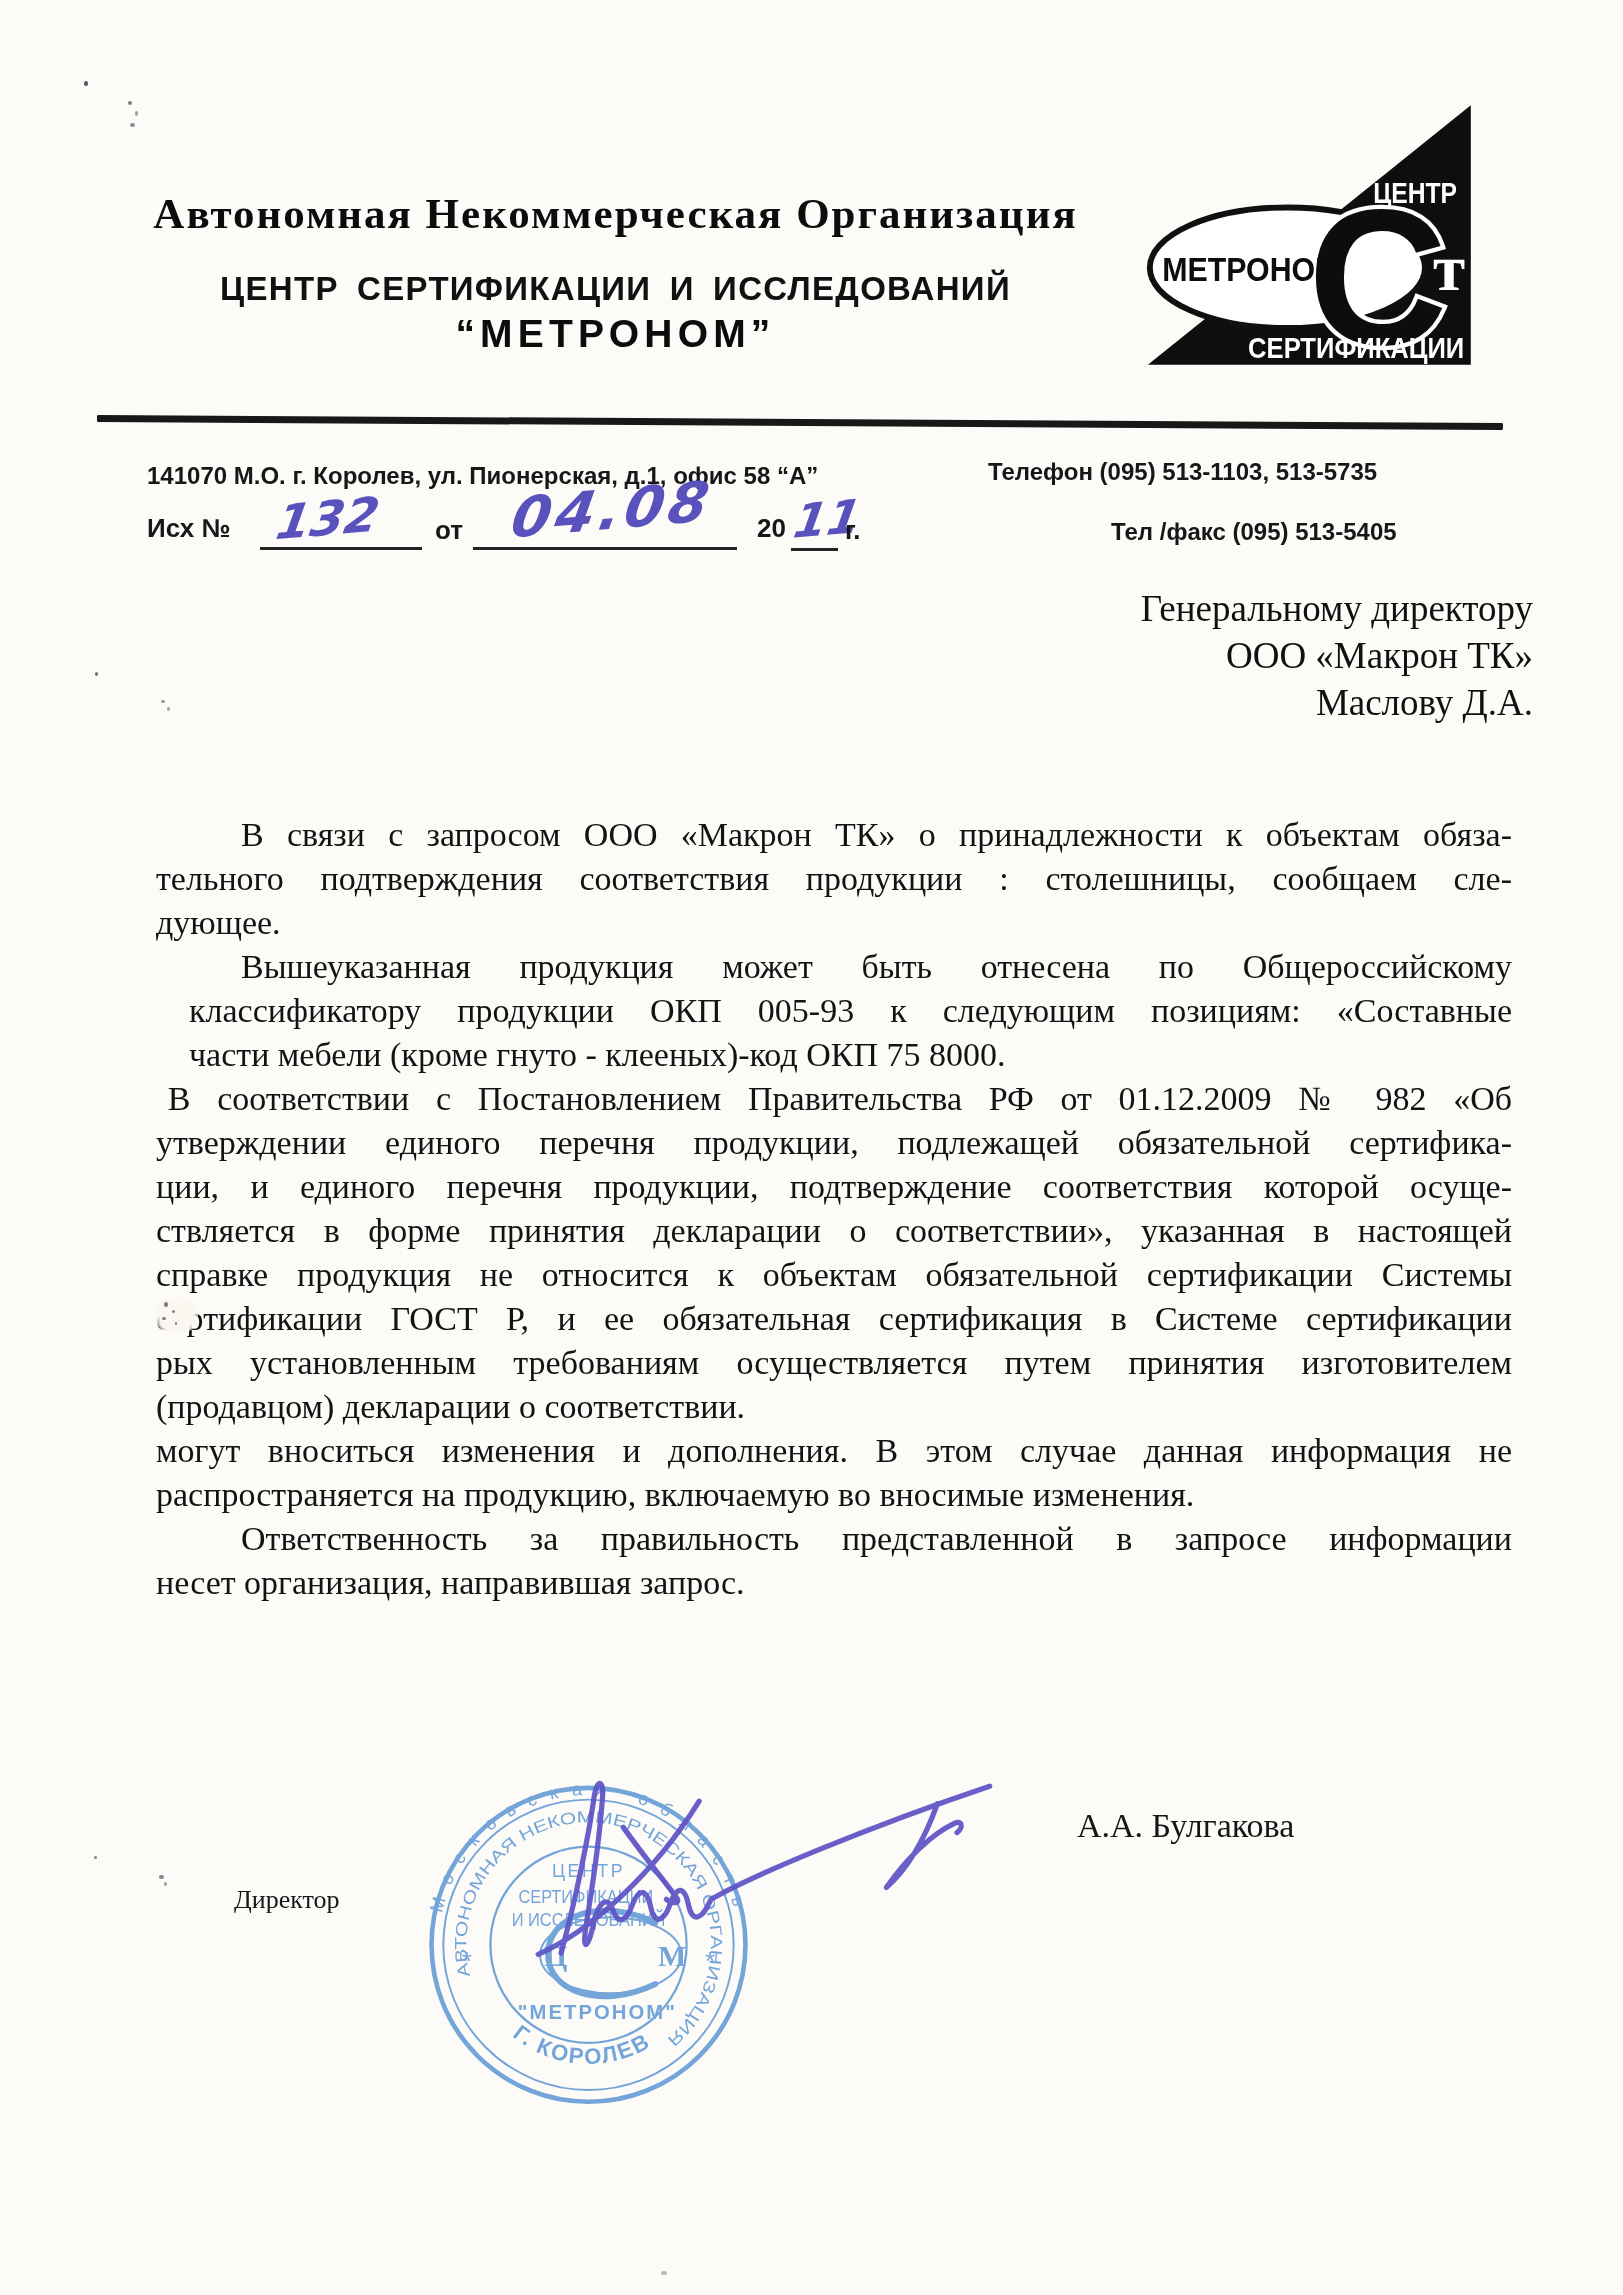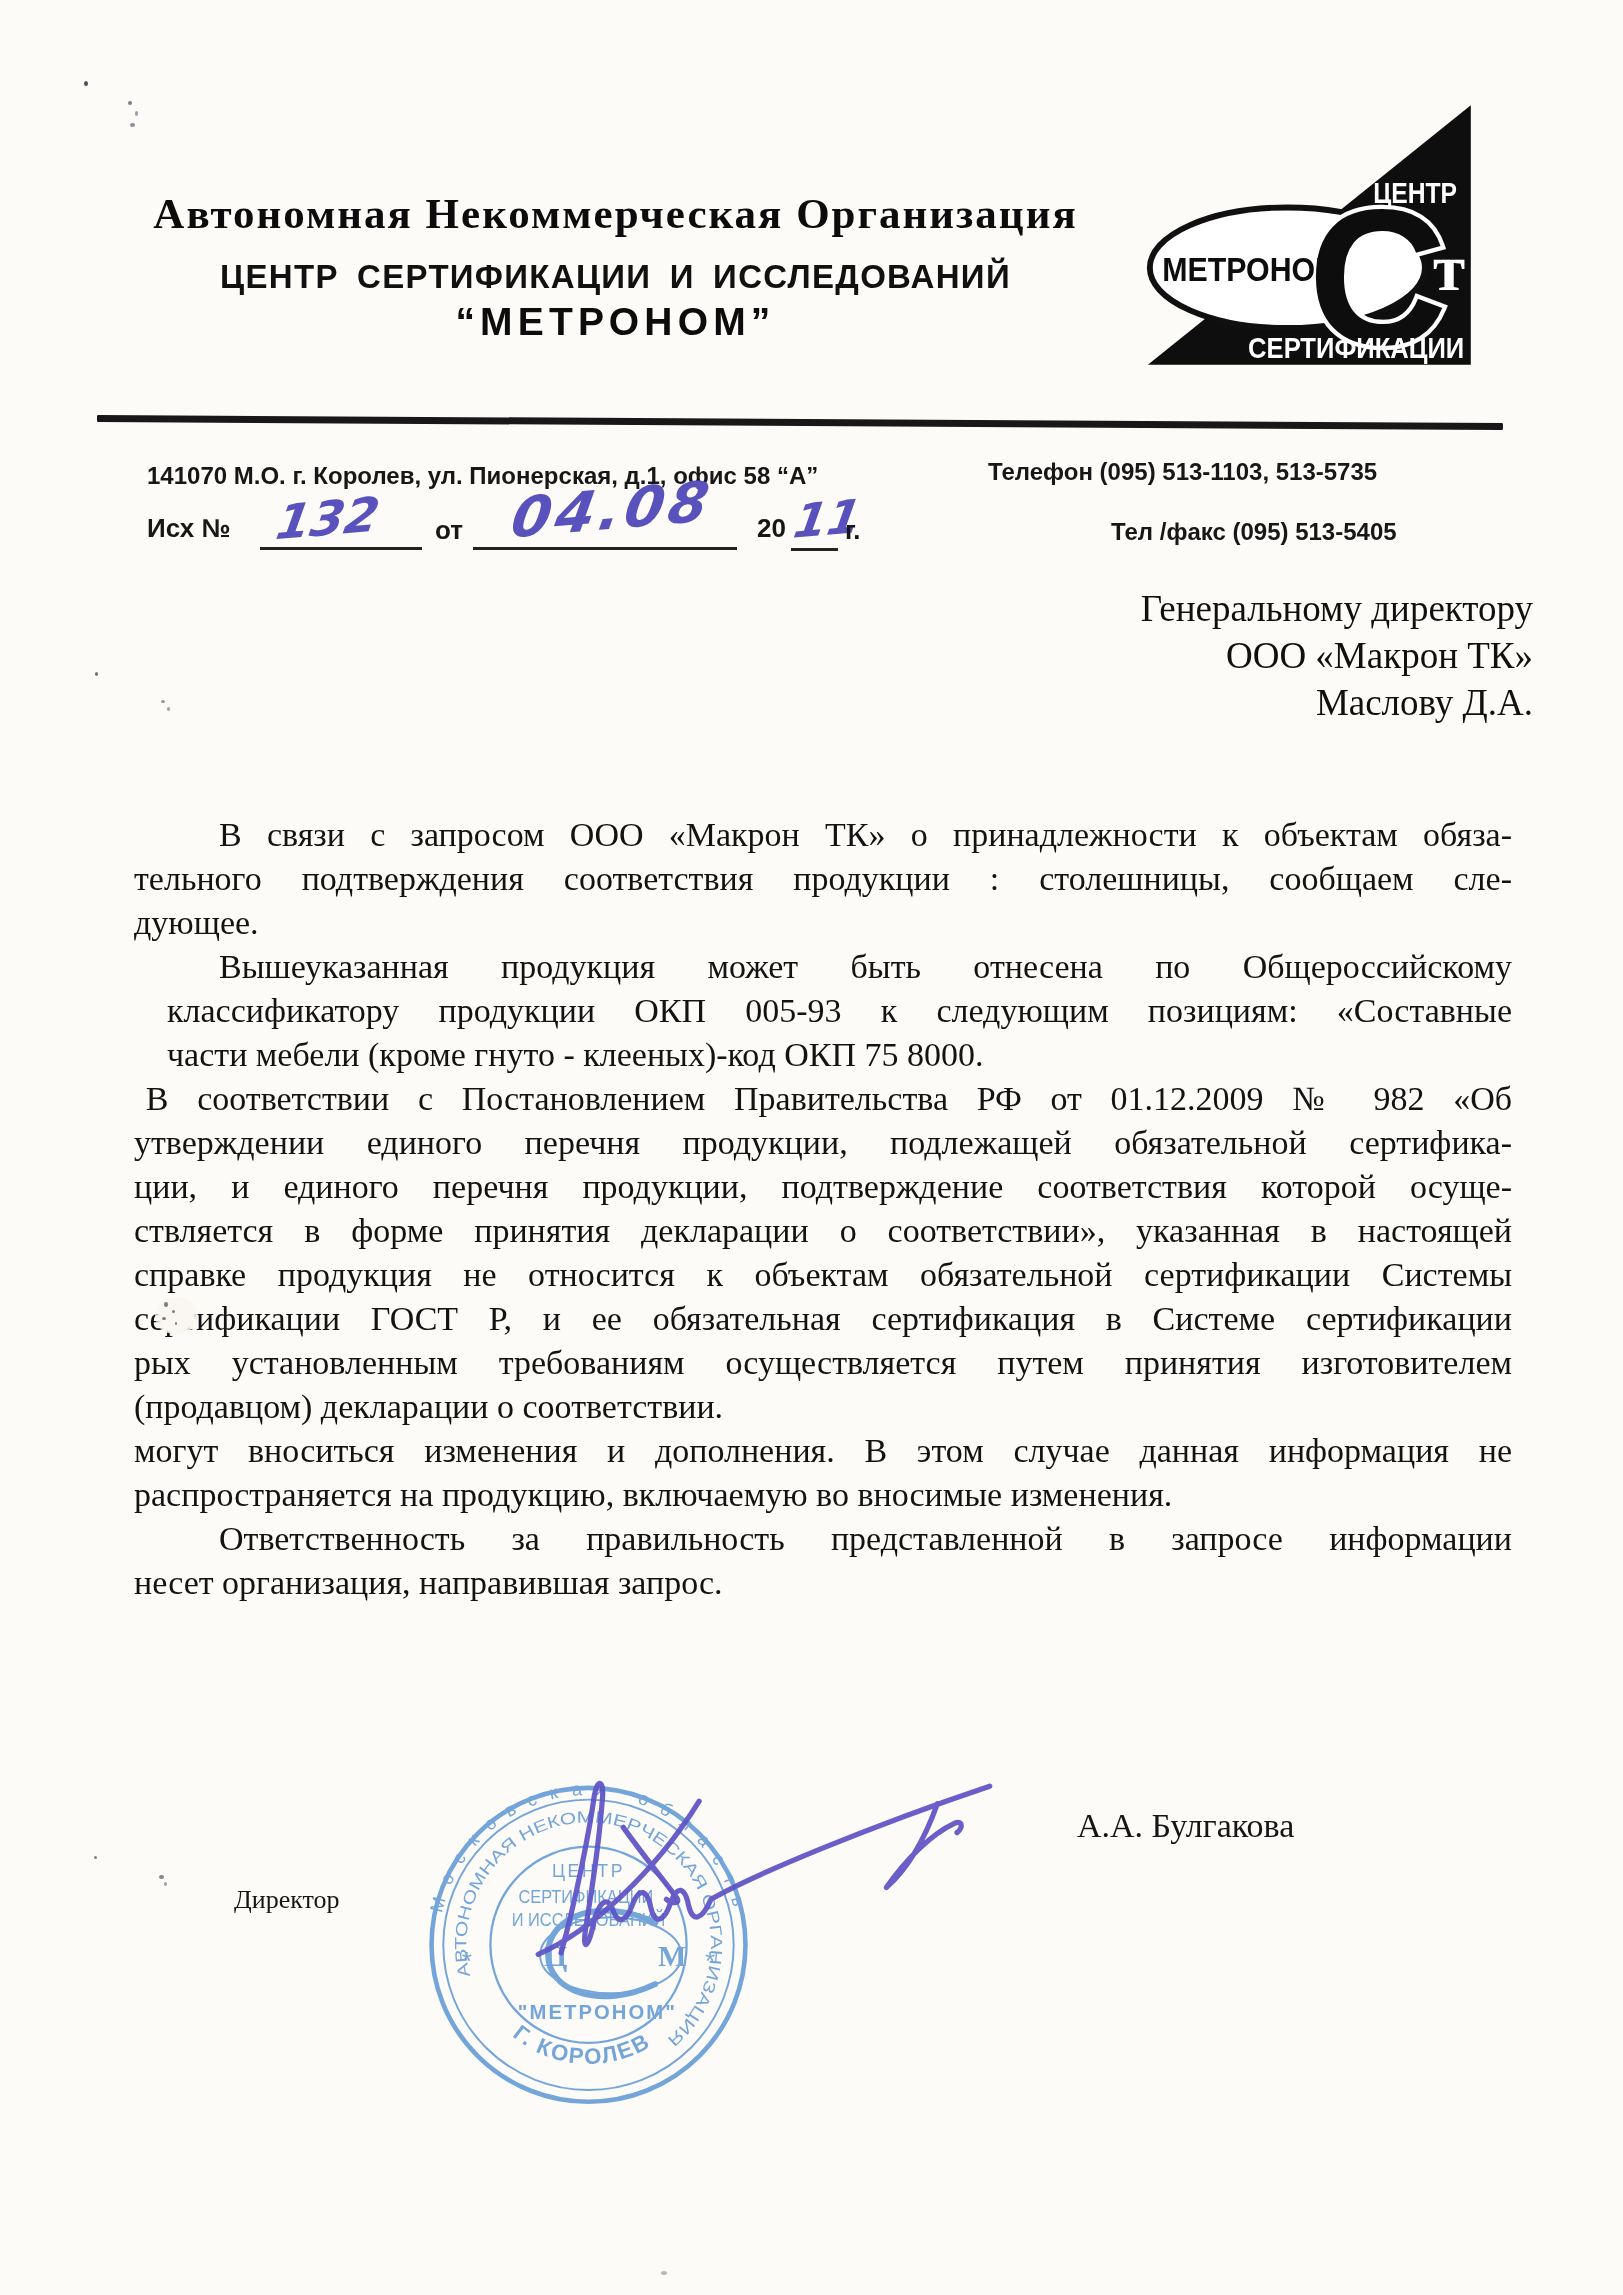--- a/index.html
+++ b/index.html
@@ -2,37 +2,37 @@
 <html style="font-size:10.5px"><head>
 <meta charset="utf-8">
 <style>
   html,body{margin:0;padding:0;background:#8a8a8a;}
   .page{position:relative;width:1623px;height:2295px;background:#fcfbf8;overflow:hidden;
         font-family:"Liberation Serif",serif;color:#161616;margin:0 auto;}
   .abs{position:absolute;}
   
   .org-block{left:105px;top:189px;width:1021px;text-align:center;}
   .org-type{font-family:"Liberation Serif",serif;font-weight:bold;font-size:43px;letter-spacing:2px;color:#0c0c0c;}
-  .org-name{font-family:"Liberation Sans",sans-serif;font-weight:bold;font-size:33px;letter-spacing:1.3px;word-spacing:7.9px;margin-top:20px;color:#111;}
+  .org-name{font-family:"Liberation Sans",sans-serif;font-weight:bold;font-size:33px;letter-spacing:1.3px;word-spacing:7.9px;margin-top:32px;color:#111;}
   .org-brand{font-family:"Liberation Sans",sans-serif;font-weight:bold;font-size:39px;letter-spacing:5.2px;margin-top:4px;color:#0c0c0c;}
   .rule{left:97px;top:415px;width:1406px;height:6.5px;background:#181818;transform:rotate(0.33deg);transform-origin:left center;border-radius:1.3px;}
   .sans-b{font-family:"Liberation Sans",sans-serif;font-weight:bold;color:#171717;}
   .address{left:147px;top:462px;font-size:24px;}
   .phone1{left:988px;top:458px;font-size:24px;}
   .phone2{left:1111px;top:518px;font-size:24px;}
   
   .ref{left:147px;top:499px;width:785px;height:85px;font-size:26px;}
   .ref span{position:absolute;}
   .uline{border-bottom:3.3px solid #222;height:48px;}
   .hand{font-family:"DejaVu Sans",sans-serif;font-style:italic;color:#5952bd;transform:skewX(-14deg) rotate(-5deg);}
   
   .recipient{right:90px;top:585px;width:655px;text-align:right;font-size:37px;line-height:47px;color:#101010;}
   
   .letter-body{left:134px;top:813px;width:1378px;font-size:34px;line-height:44px;color:#131313;}
-  .bline{text-align:justify;text-align-last:justify;}
+  .bline{text-align:justify;text-align-last:justify;margin-left:22px;}
   .bline.last{text-align-last:left;}
   
   .sig-title{left:234px;top:1885px;font-size:26px;}
   .sig-name{left:1077px;top:1807px;font-size:34px;}
   
   .speck{position:absolute;border-radius:50%;}
   .smudge{left:155px;top:1297px;width:43px;height:37px;border-radius:46%;
           background:radial-gradient(circle,#f9f7f0 58%,rgba(249,247,240,0) 100%);}
   .smudge i{position:absolute;border-radius:50%;background:#3c3c50;opacity:.65;}
 </style>

